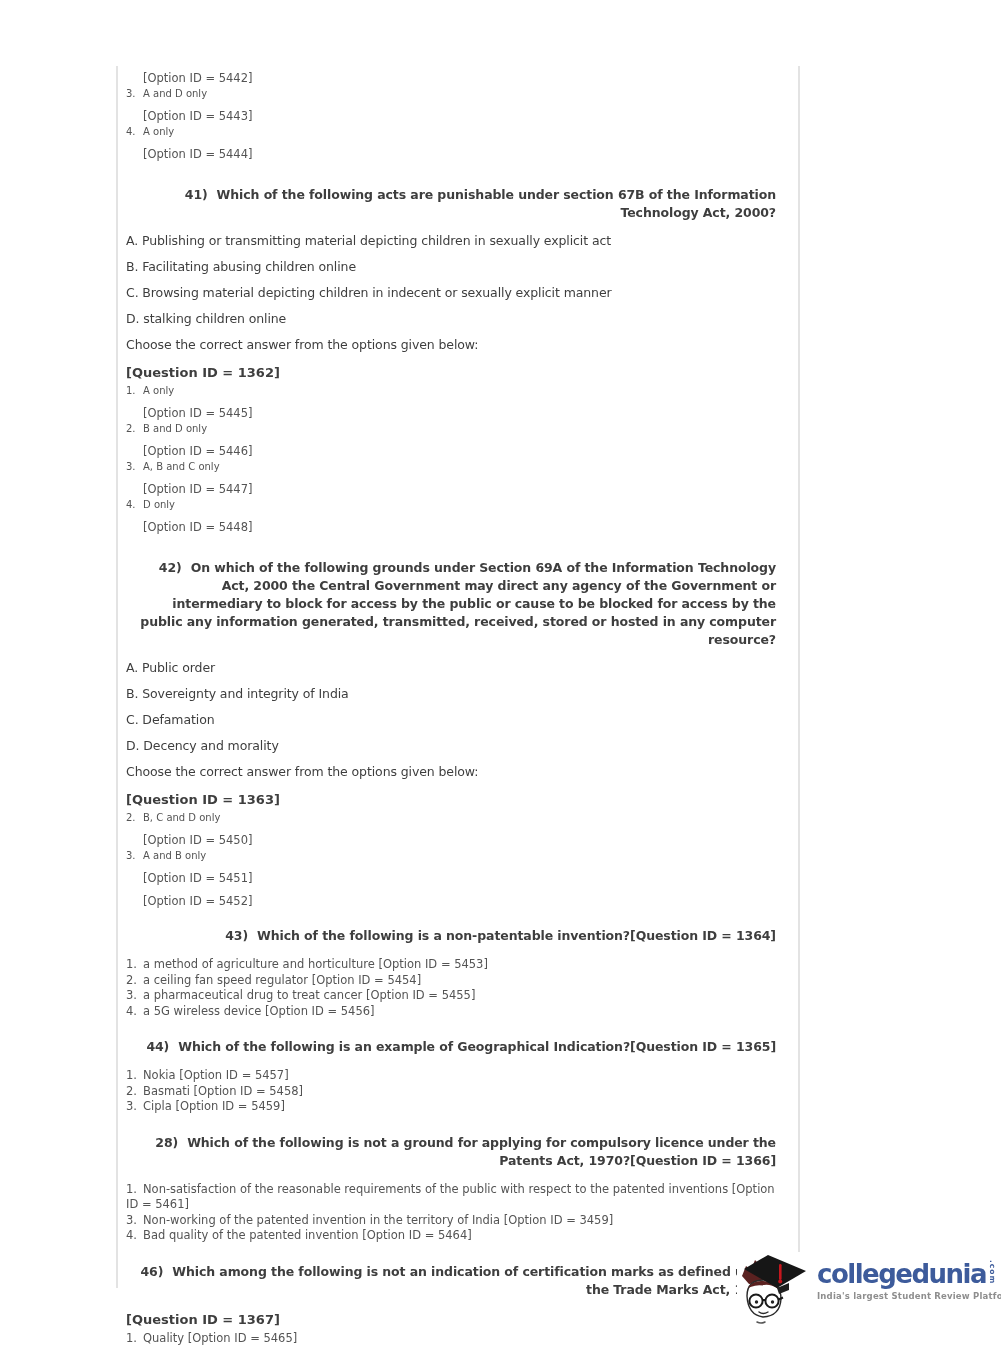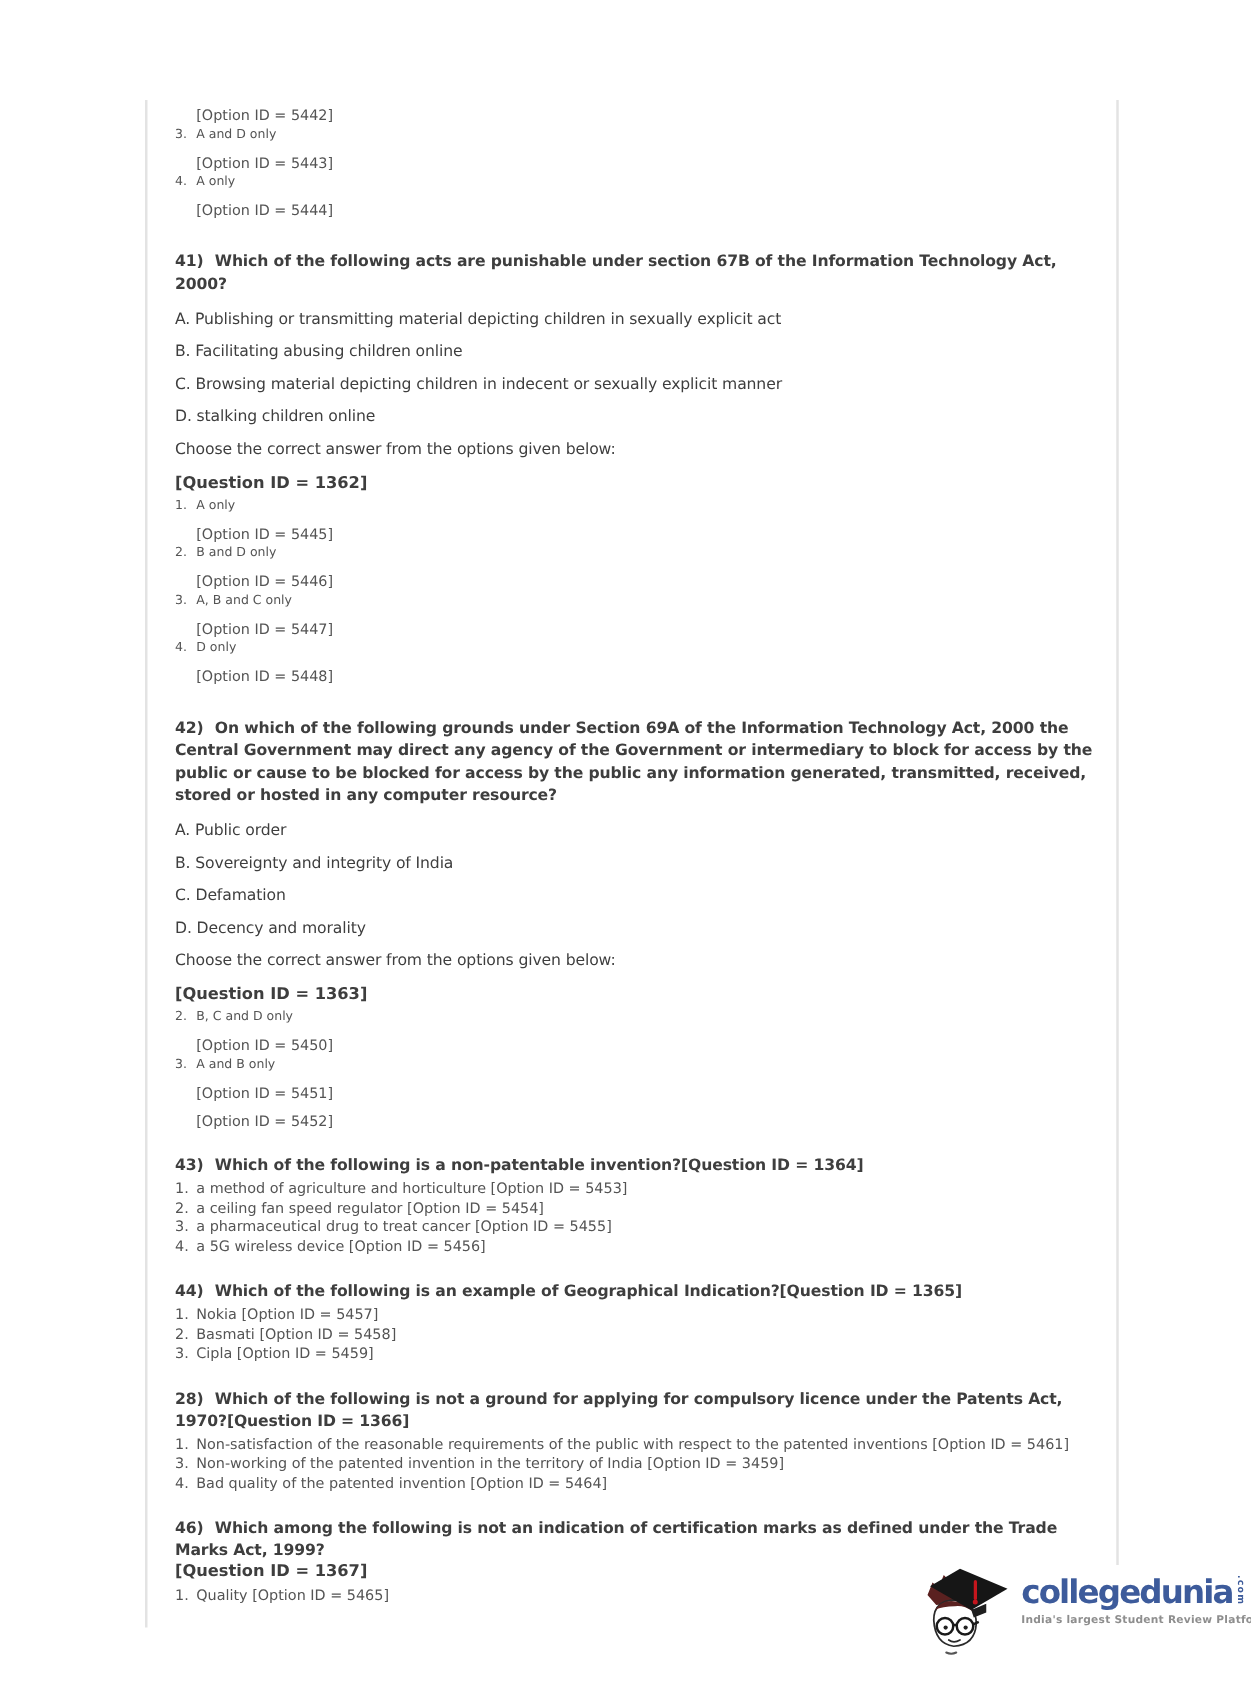--- a/index.html
+++ b/index.html
@@ -3,28 +3,28 @@
 <meta charset="utf-8">
 <style>
   * { margin:0; padding:0; box-sizing:border-box; }
   html,body { background:#ffffff; }
   body {
     width:1001px; height:1356px; position:relative; overflow:hidden;
     font-family:"DejaVu Sans", sans-serif; color:#555555;
     -webkit-font-smoothing:antialiased;
   }
   .content {
-    position:absolute; left:116px; top:80px; width:779px; height:1222px;
+    position:absolute; left:116px; top:66px; width:684px; height:1222px;
     border-left:2px solid #e3e3e3; border-right:2px solid #e3e3e3;
-    padding:6px 10px 0 22px;
+    padding:6px 10px 0 8px;
   }
   
   .q-head {
     font-size:12.5px; font-weight:bold; color:#3e3e3e; line-height:18px;
-    letter-spacing:-0.1px; margin:0; max-width:748px;
+    letter-spacing:-0.1px; margin:12px; max-width:748px;text-align:right;
   }
   .q-num { margin-right:9px; }
   
   .stmt {
     font-size:12.5px; font-weight:normal; color:#3e3e3e;
     line-height:14px; margin-top:12px; letter-spacing:-0.1px;
   }
   
   .qid {
     font-size:13px; font-weight:bold; color:#3e3e3e;

